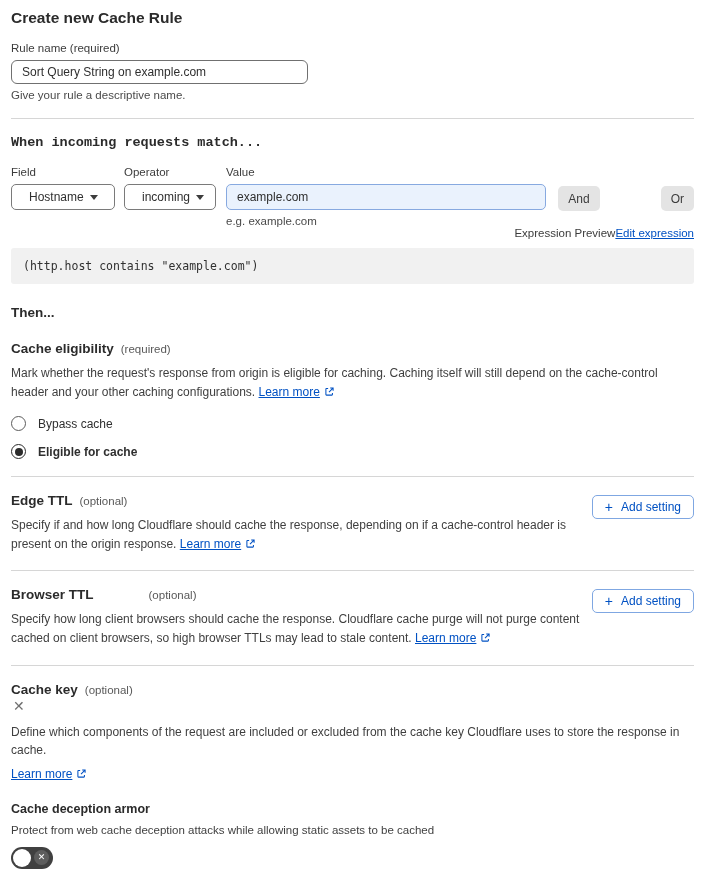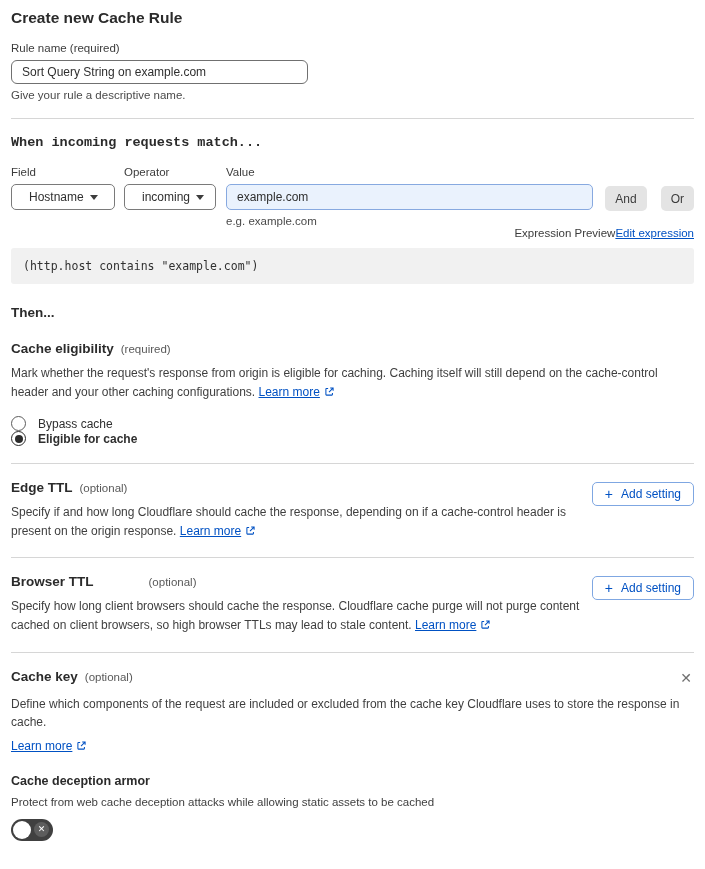--- a/index.html
+++ b/index.html
@@ -36,21 +36,21 @@
     display:flex; align-items:center; justify-content:space-between;
     padding: 0 17px; font-size: 12px; cursor: pointer;
   }
   .chevron {
     width:0; height:0; border-left:4px solid transparent; border-right:4px solid transparent;
     border-top:5px solid #3c3c3c; margin-left:6px; flex:none;
   }
   .value-input {
     width: 100%; height: 26px; border:1px solid #87a9e0; background:#eaf2fd; border-radius:5px;
   }
-  .andor { display:flex; padding-top: 20px; margin-left: 12px; }
+  .andor { display:flex; padding-top: 20px; margin-left: 12px; gap: 47px; }
   .btn-gray {
     height: 25px; padding: 0 10px; border: none; border-radius: 5px;
     background:#e4e4e4; color:#3c3c3c; font-size: 12px; font-family:"Liberation Sans",sans-serif;
     cursor:pointer;
   }
   .btn-gray + .btn-gray { margin-left: 14px; }
 
   
   .expr-head { display:flex; justify-content:flex-end; align-items:flex-end; font-size: 11.5px; color:#3c3c3c; }
   a.link { color:#0051c3; text-decoration: underline; cursor:pointer; font-size: 11.5px; }
@@ -64,21 +64,21 @@
 
   .sub-head { margin-top: 21px; display:flex; align-items:baseline; }
   .sub-title { font-size: 13.5px; font-weight: 700; color:#2b2b2b; }
   .qualifier { font-size: 11.5px; color:#595959; margin-left: 7px; font-weight: 400; }
   .desc { font-size: 12px; line-height: 1.55; color:#3f3f3f; margin-top: 8px; }
   .desc .link, .learn-line .link { font-size: 12px; }
   .ext-icon { width: 11px; height: 11px; fill: #0051c3; margin-left: 4px; vertical-align: -1px; }
 
   
   .radio-row { display:flex; align-items:center; margin-top: 15px; cursor:pointer; }
-  .radio-row + .radio-row { margin-top: 0; }
+  .radio-row + .radio-row { margin-top: 13px; }
   .radio-circle {
     width: 15px; height: 15px; border-radius: 50%; border: 1px solid #5c5c5c;
     display:inline-flex; align-items:center; justify-content:center; flex:none; background:#fff;
   }
   .radio-circle.checked { border-color:#2b2b2b; }
   .radio-circle.checked::after { content:""; width: 8px; height: 8px; border-radius:50%; background:#2b2b2b; }
   .radio-label { font-size: 12px; margin-left: 12px; color:#2f2f2f; }
   .radio-label.bold { font-weight: 700; }
 
   
@@ -86,21 +86,21 @@
   .ttl-left { max-width: 585px; }
   .btn-add {
     display:inline-flex; align-items:center; height: 24px; padding: 0 12px;
     background:#fff; border: 1px solid #7fa7e2; border-radius: 5px;
     color:#0051c3; font-size: 12px; font-family:"Liberation Sans",sans-serif; cursor:pointer;
     flex:none; margin-top: 2px;
   }
   .btn-add .plus { font-size: 14px; margin-right: 8px; font-weight: 400; line-height:1; }
 
   
-  .ck-head { display:flex; justify-content:space-between; align-items:flex-start; margin-top: 20px; }
+  .ck-head { display:flex; justify-content:space-between; align-items:flex-start; margin-top: 20px; flex-direction: column; }
   .close-x { font-size: 14px; color:#6f6f6f; cursor:pointer; line-height: 1; padding: 2px; }
   .learn-line { margin-top: 4px; }
   .setting-title { font-size: 12.5px; font-weight: 700; color:#2b2b2b; margin-top: 20px; }
   .setting-desc { font-size: 11.5px; color:#3f3f3f; margin-top: 8px; }
 
   
   .toggle {
     width: 42px; height: 22px; border-radius: 11px; margin-top: 11px;
     display:flex; align-items:center; cursor:pointer; padding: 2px;
   }

